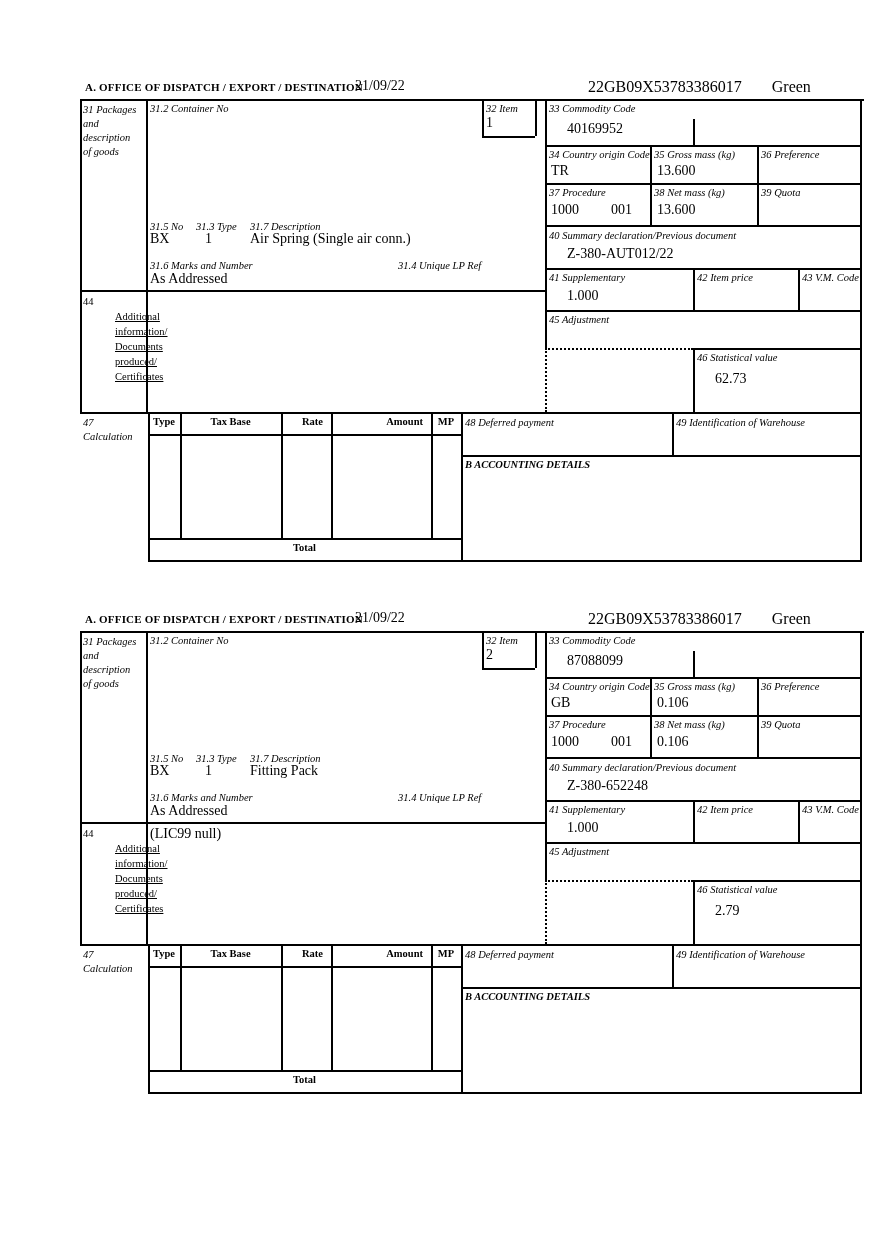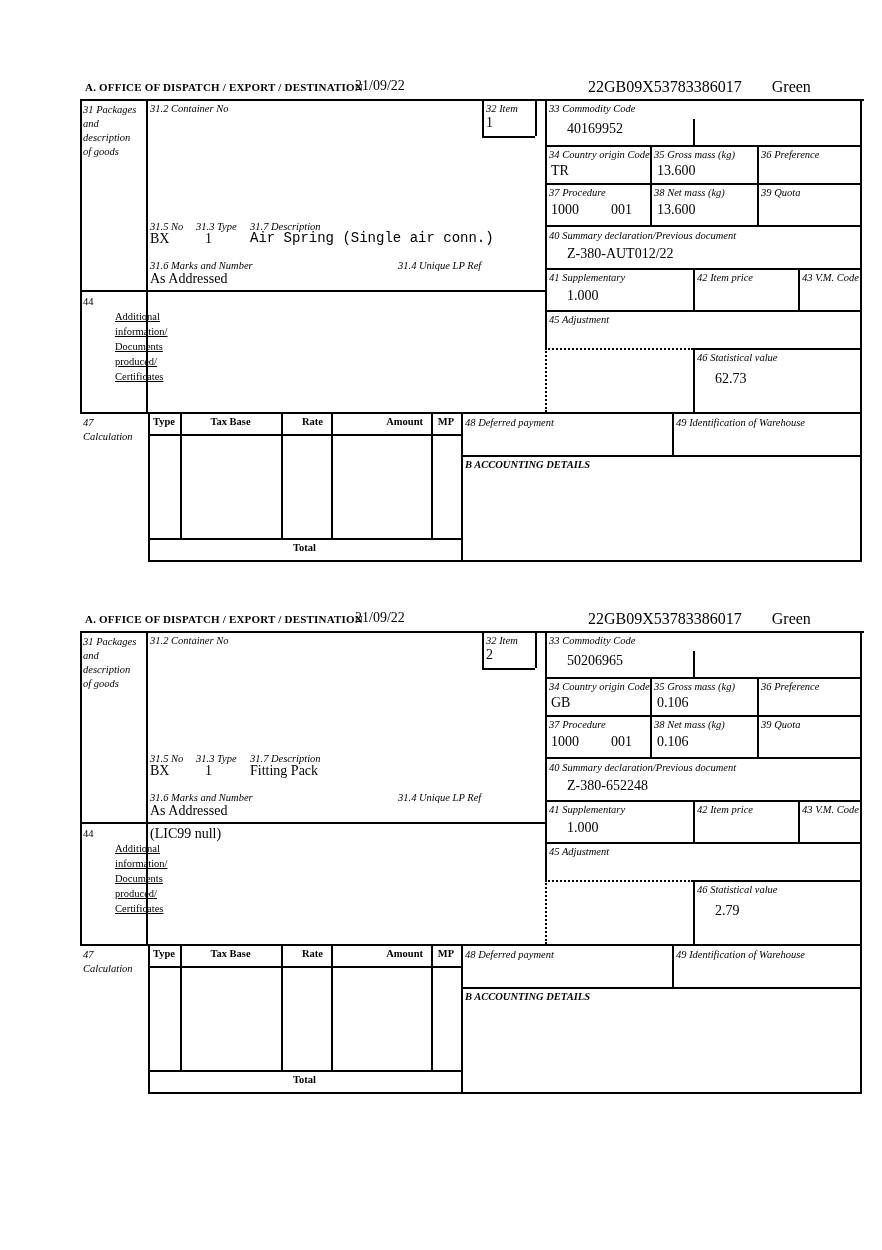--- a/index.html
+++ b/index.html
@@ -101,21 +101,21 @@
       <div class="val" style="left:531px;top:103px;">001</div>
       <div class="lbl" style="left:574px;top:88px;">38 Net mass (kg)</div>
       <div class="val" style="left:577px;top:103px;">13.600</div>
       <div class="lbl" style="left:681px;top:88px;">39 Quota</div>
 
       <div class="lbl" style="left:70px;top:122px;">31.5 No</div>
       <div class="lbl" style="left:116px;top:122px;">31.3 Type</div>
       <div class="lbl" style="left:170px;top:122px;">31.7 Description</div>
       <div class="val" style="left:70px;top:132px;">BX</div>
       <div class="val" style="left:125px;top:132px;">1</div>
-      <div class="val" style="left:170px;top:132px;font-family:Liberation Mono, monospace;">Air Spring (Single air conn.)</div>
+      <div class="val" style="left:170px;top:132px;">Air Spring (Single air conn.)</div>
       <div class="lbl" style="left:70px;top:161px;">31.6 Marks and Number</div>
       <div class="lbl" style="left:318px;top:161px;">31.4 Unique LP Ref</div>
       <div class="val" style="left:70px;top:172px;">As Addressed</div>
 
       <div class="lbl" style="left:469px;top:131px;">40 Summary declaration/Previous document</div>
       <div class="val" style="left:487px;top:147px;">Z-380-AUT012/22</div>
 
       <div class="lbl" style="left:469px;top:173px;">41 Supplementary</div>
       <div class="val" style="left:487px;top:189px;">1.000</div>
       <div class="lbl" style="left:617px;top:173px;">42 Item price</div>
@@ -202,21 +202,21 @@
       <div class="lbl ml" style="left:3px;top:4px;width:60px;">31 Packages
 and
 description
 of goods</div>
       <div class="lbl" style="left:70px;top:4px;">31.2 Container No</div>
 
       <div class="lbl" style="left:406px;top:4px;">32 Item</div>
       <div class="val" style="left:406px;top:16px;">2</div>
 
       <div class="lbl" style="left:469px;top:4px;">33 Commodity Code</div>
-      <div class="val" style="left:487px;top:22px;">50206965</div>
+      <div class="val" style="left:487px;top:22px;">87088099</div>
 
       <div class="lbl" style="left:469px;top:50px;">34 Country origin Code</div>
       <div class="val" style="left:471px;top:64px;">GB</div>
       <div class="lbl" style="left:574px;top:50px;">35 Gross mass (kg)</div>
       <div class="val" style="left:577px;top:64px;">0.106</div>
       <div class="lbl" style="left:681px;top:50px;">36 Preference</div>
 
       <div class="lbl" style="left:469px;top:88px;">37 Procedure</div>
       <div class="val" style="left:471px;top:103px;">1000</div>
       <div class="val" style="left:531px;top:103px;">001</div>

